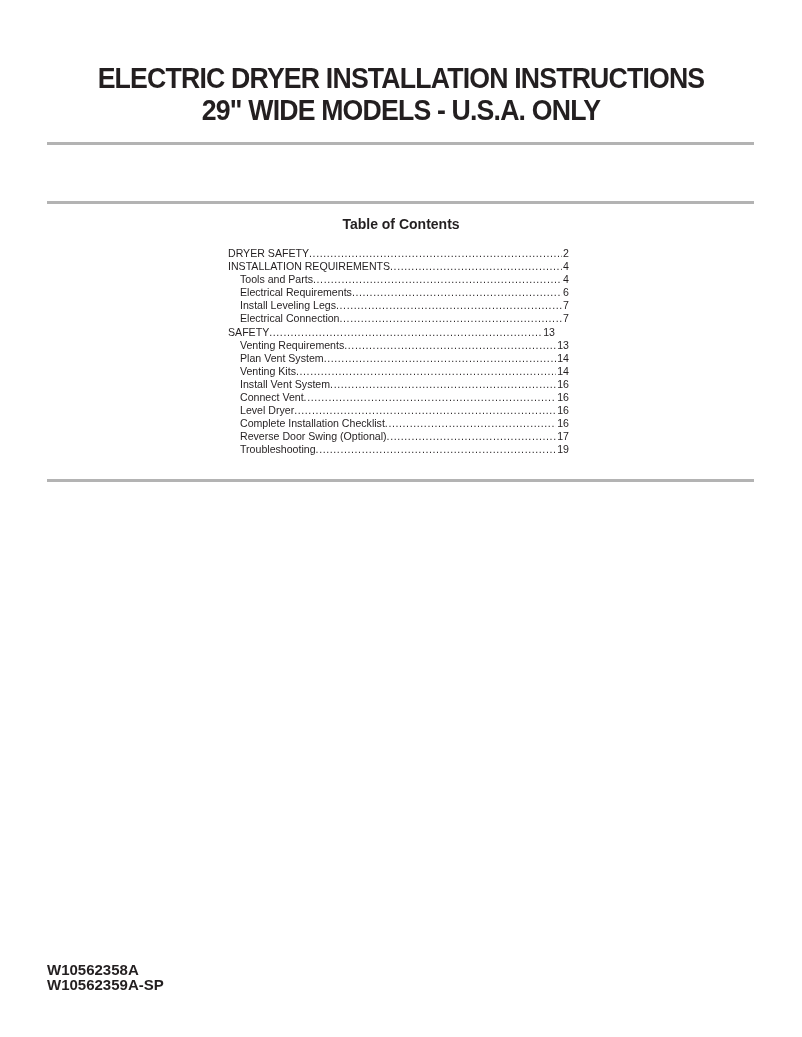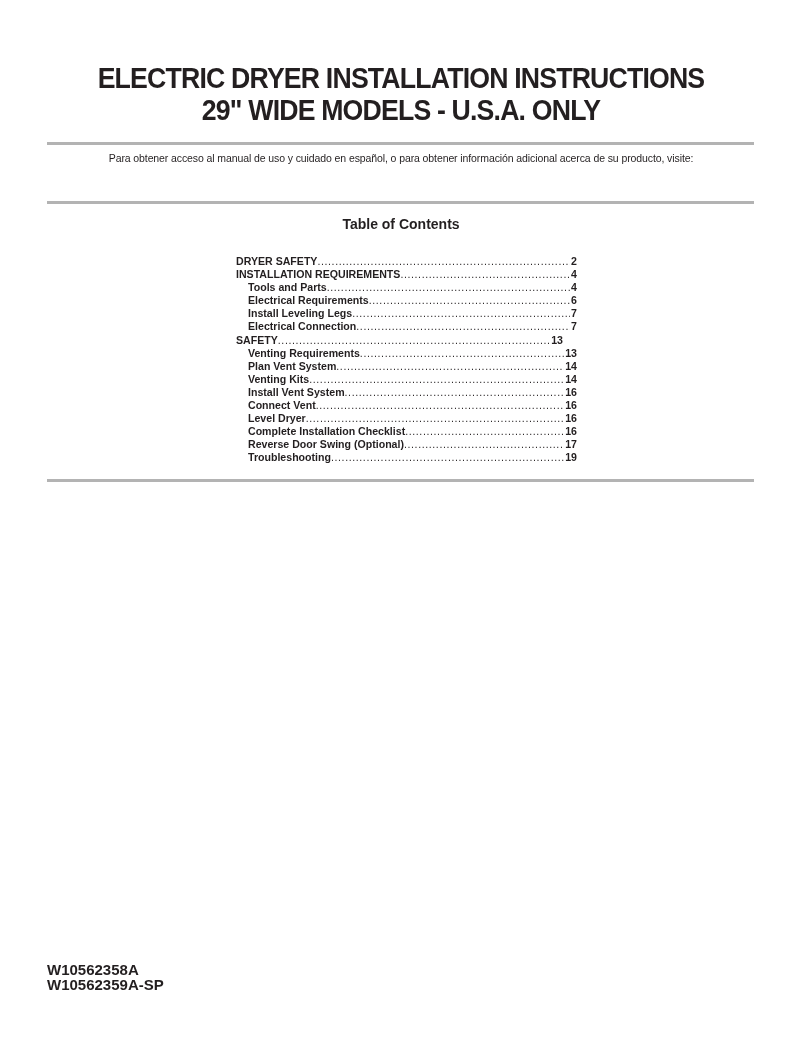--- a/index.html
+++ b/index.html
@@ -62,23 +62,23 @@
       font-size: 14px;
       line-height: 28px;
       margin: 0;
     }
     .toc {
       position: absolute;
       left: 228px;
       width: 341px;
       top: 247px;
       list-style: none;
-      margin: 8px;
+      margin: 0;
       padding: 0;
-      font-weight: bold;
+      font-weight: normal;
       font-size: 10.6px;
       line-height: 13.1px;
     }
     .toc li {
       display: flex;
       align-items: baseline;
       white-space: nowrap;
       overflow: hidden;
     }
     .toc li.sub { padding-left: 12px; }
@@ -106,21 +106,20 @@
   </style>
 </head>
 <body>
 
 <h1 class="title l1">ELECTRIC DRYER INSTALLATION INSTRUCTIONS</h1>
 <h1 class="title l2">29" WIDE MODELS - U.S.A. ONLY</h1>
 
 <div class="rule r1"></div>
 
 <div class="intro">
-  <div>Para obtener acceso al manual de uso y cuidado en español, o para obtener información adicional acerca de su producto, visite:</div>
 </div>
 
 <div class="rule r2"></div>
 
 <h2 class="toc-heading">Table of Contents</h2>
 
 <ul class="toc">
   <li>
       <span class="lbl">DRYER SAFETY</span>
       <span class="dots"></span>

